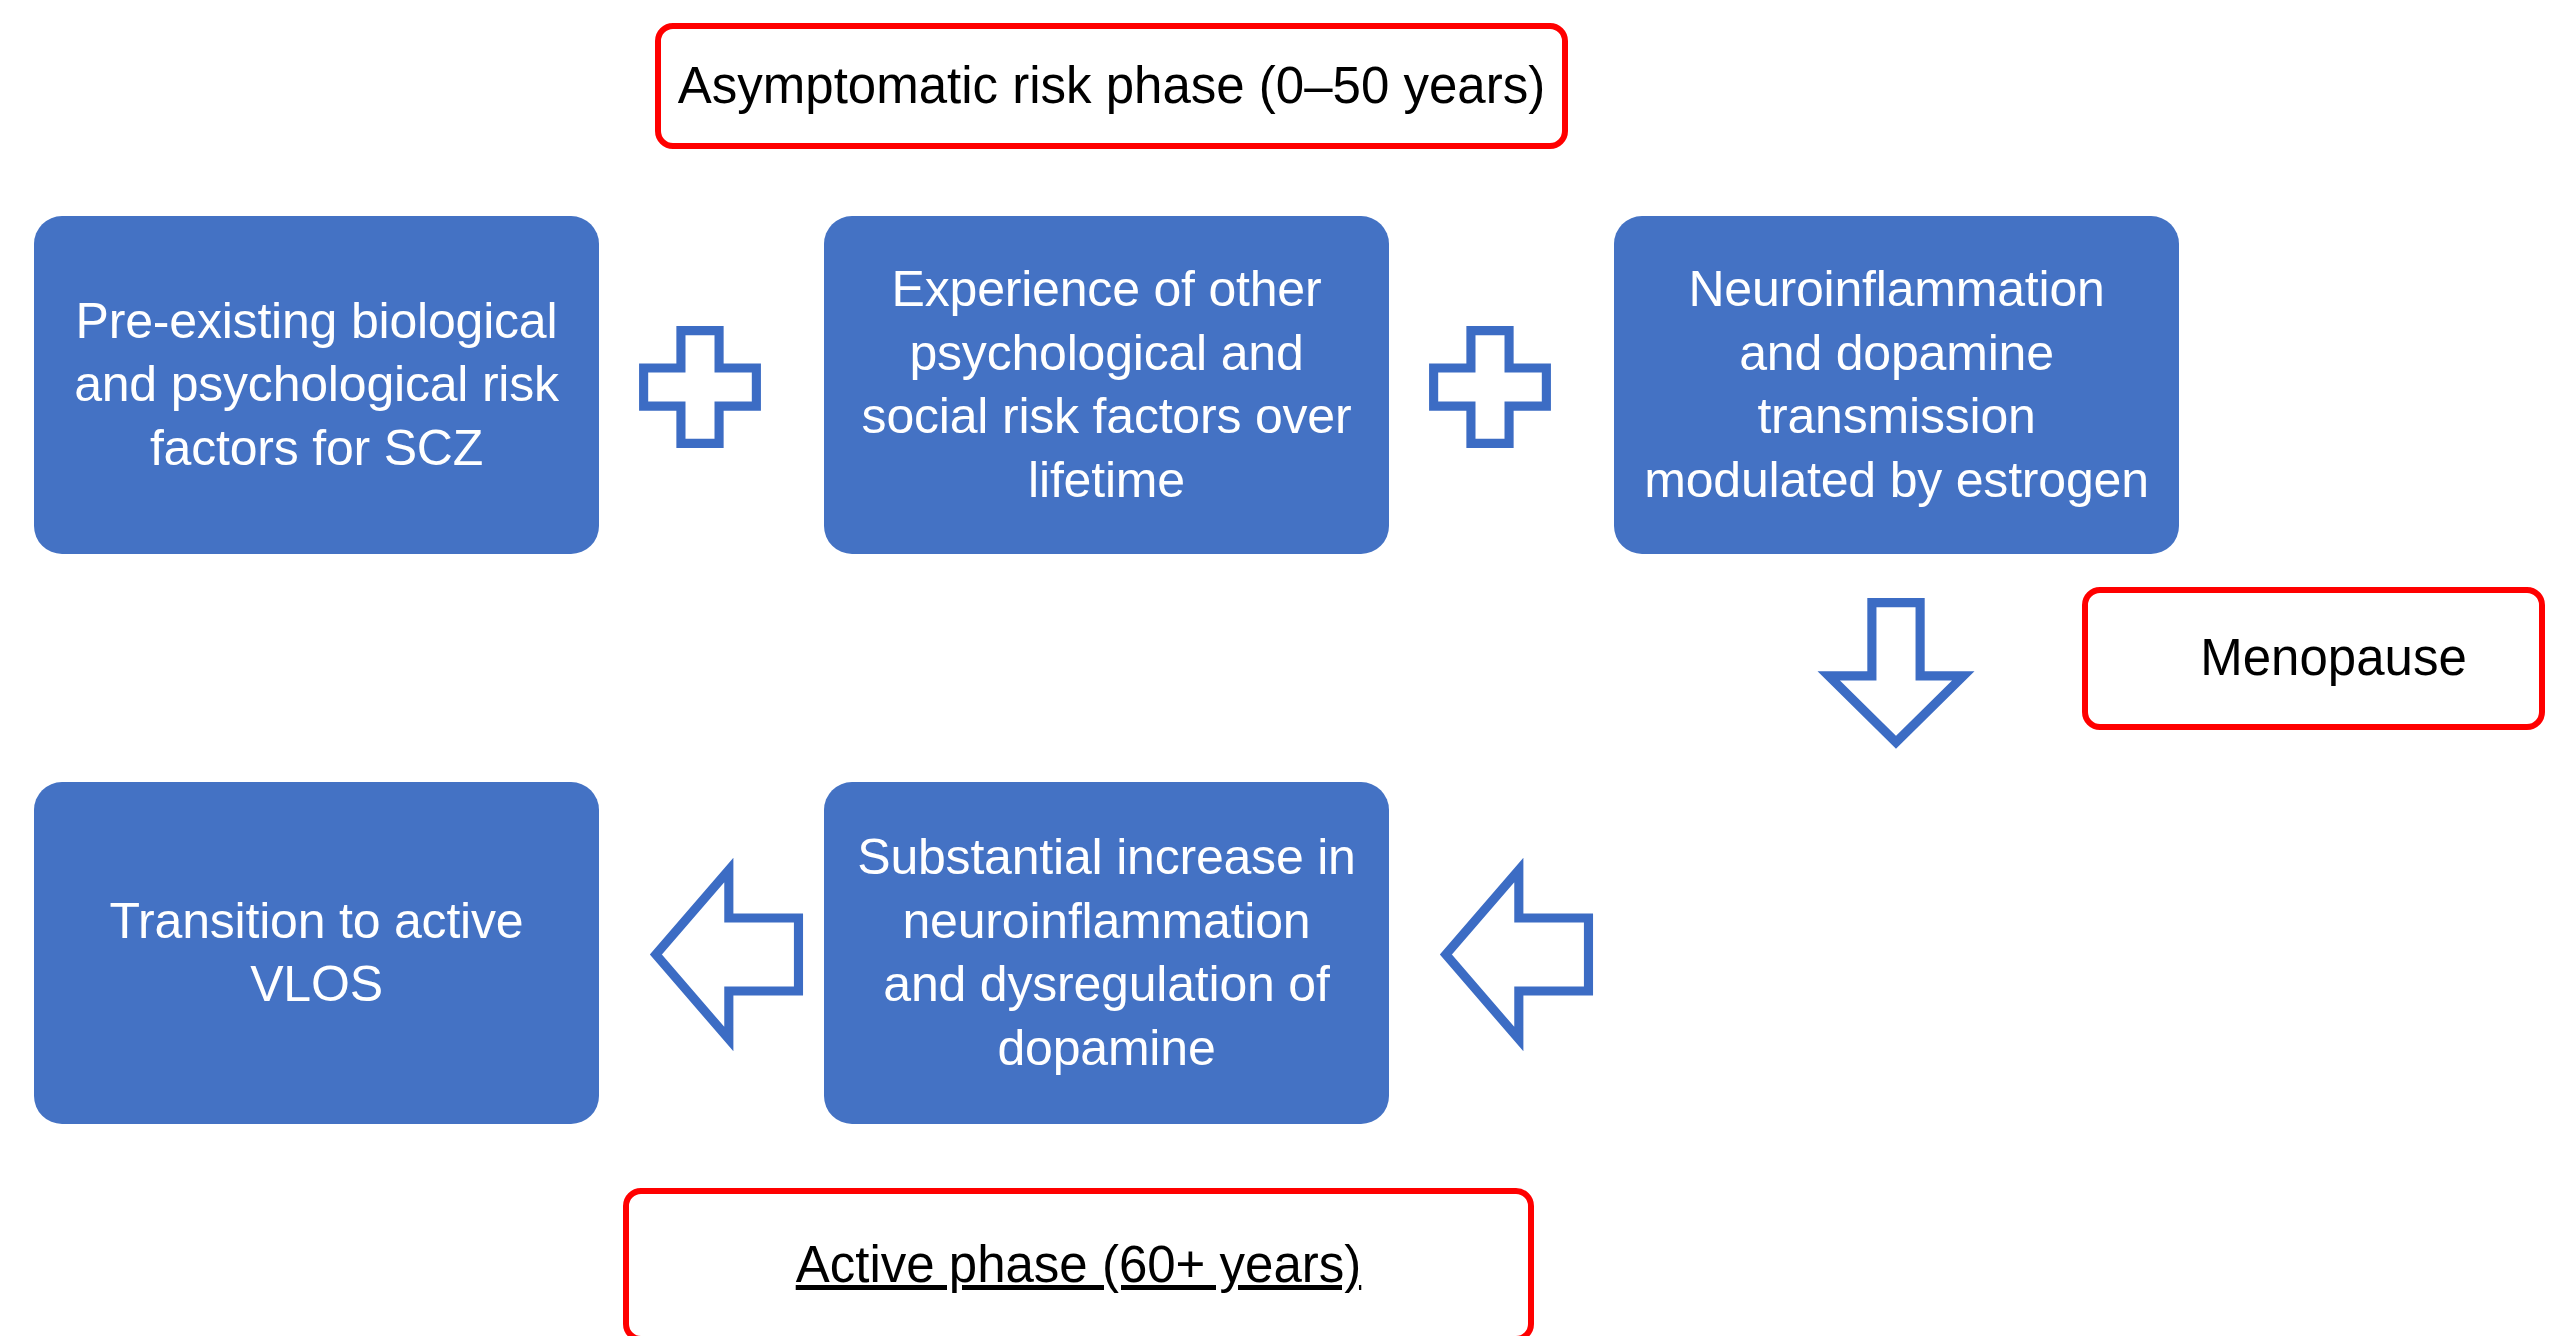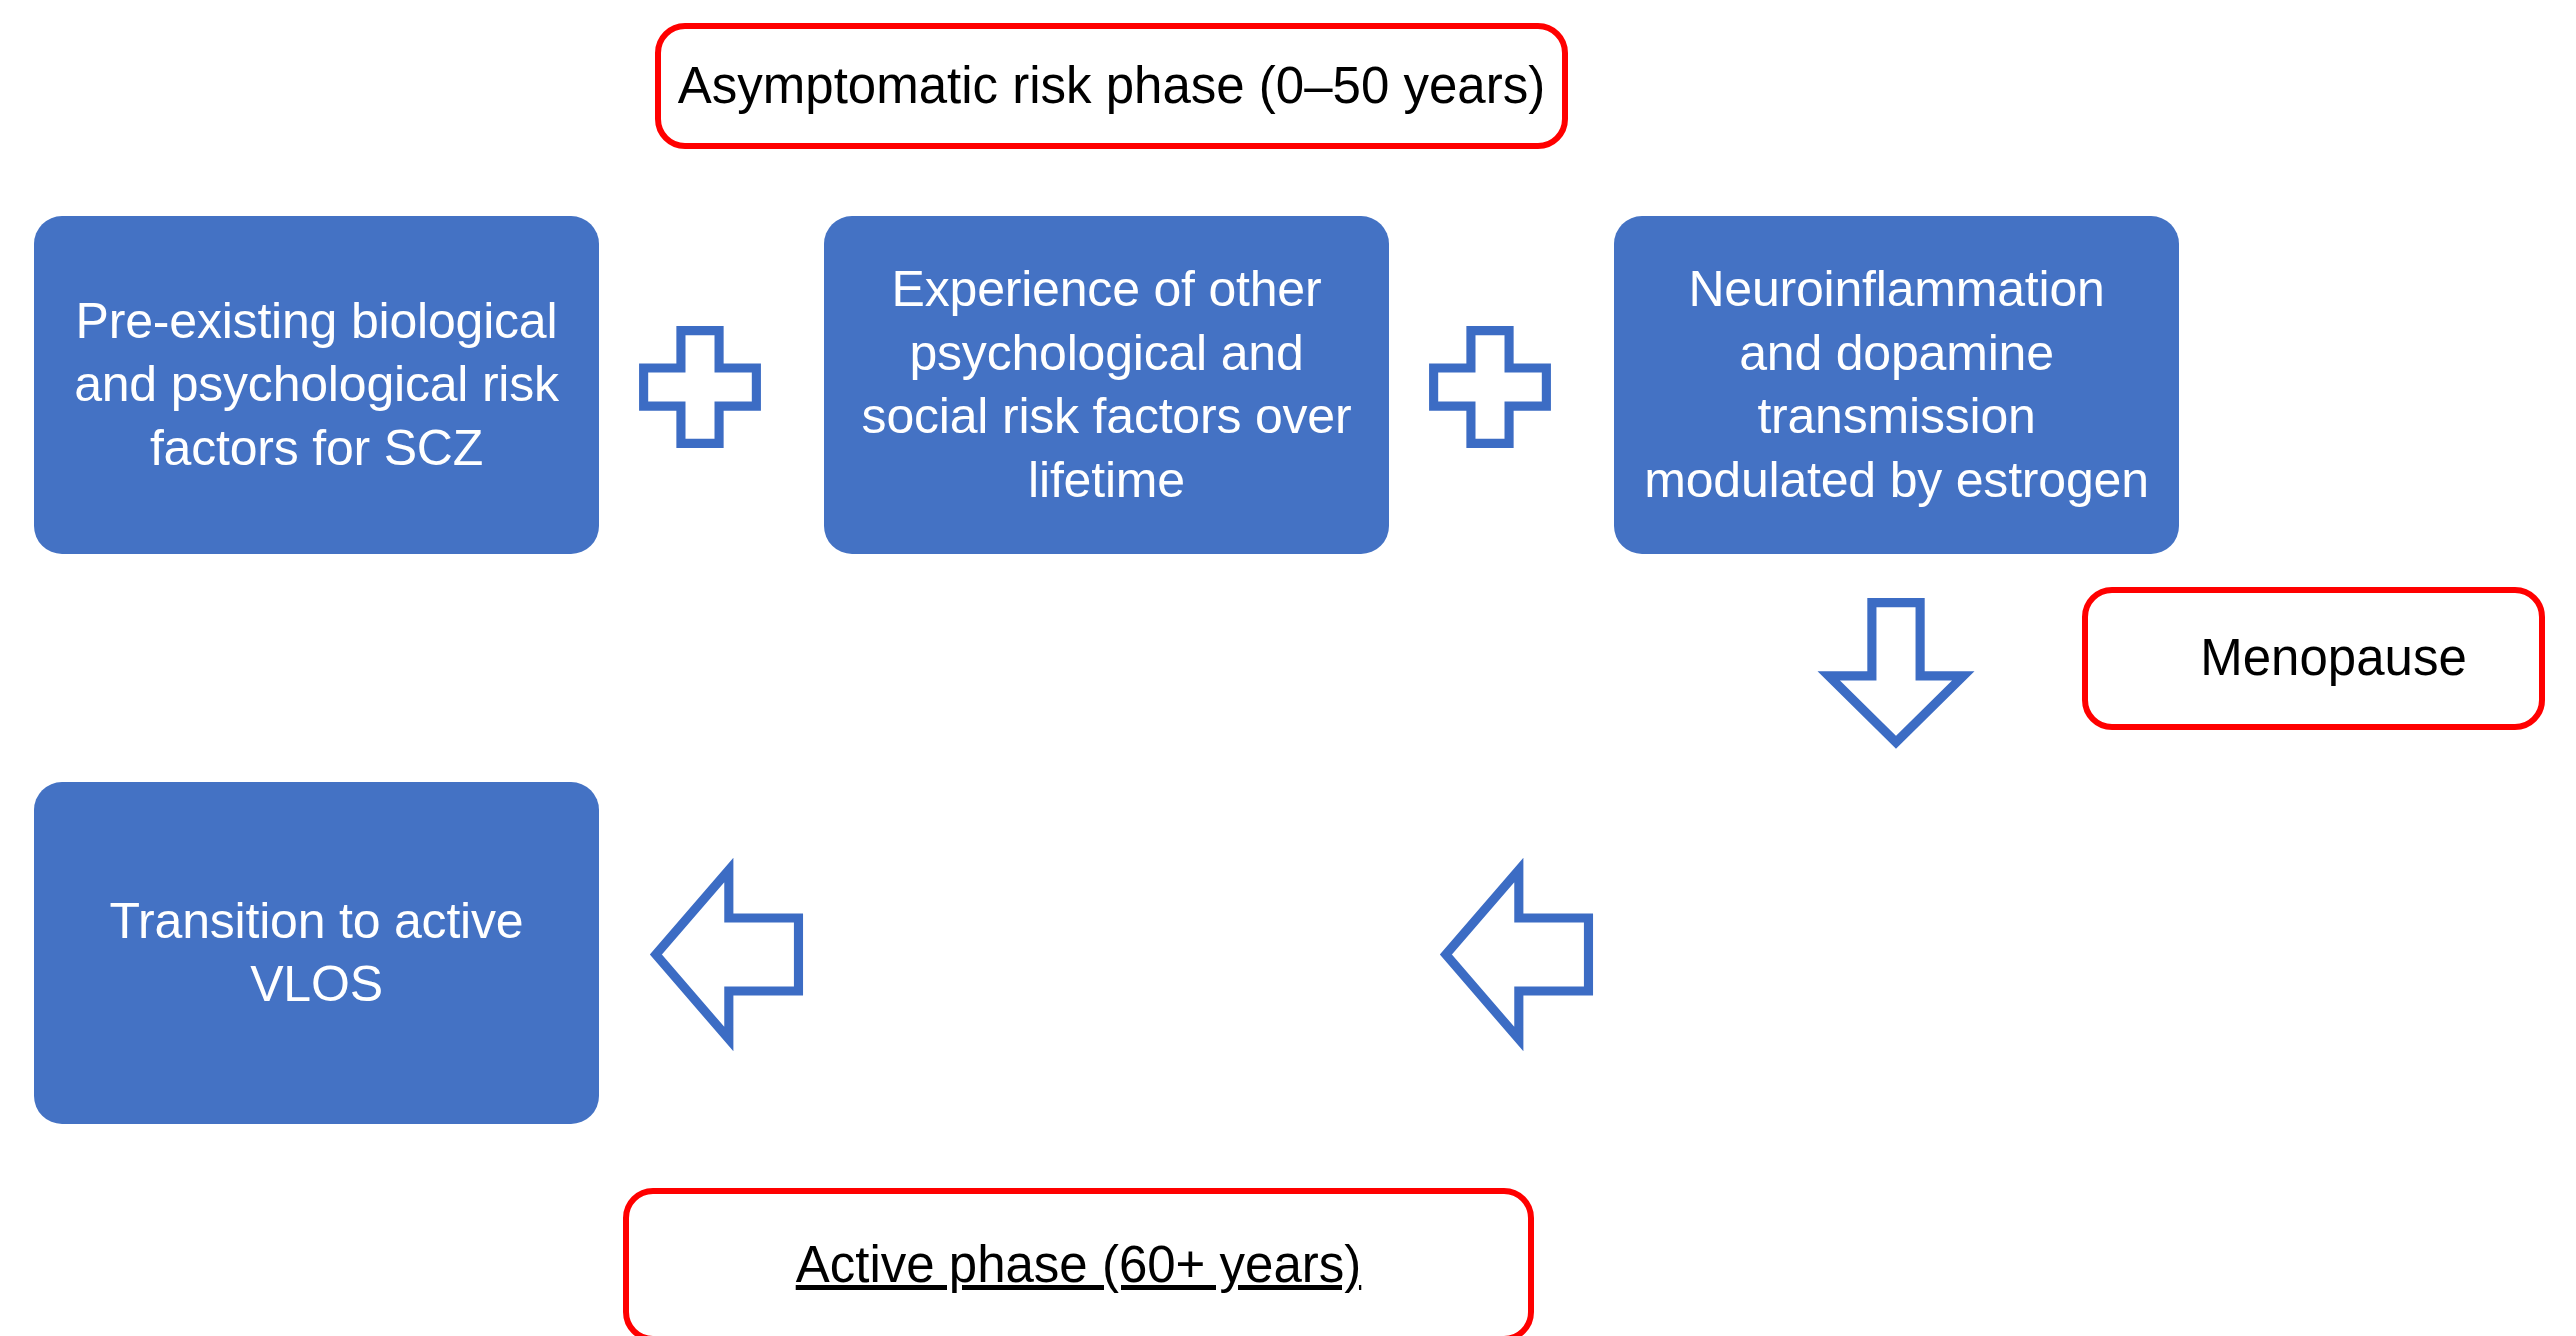--- a/index.html
+++ b/index.html
@@ -39,21 +39,21 @@
     font-weight: 400;
     white-space: pre-line;
     letter-spacing: -0.2px;
   }
 
   
   .phase-banner {
     position: absolute;
     background: #ffffff;
     border: 6.6px solid #FF0000;
-    border-radius: 30px;
+    border-radius: 18px;
     display: flex;
     align-items: center;
     justify-content: center;
     box-sizing: border-box;
   }
   .phase-banner .banner-text {
     font-size: 51px;
     color: #000000;
     line-height: 1.1;
     white-space: nowrap;
@@ -125,20 +125,26 @@
 
   <div class="phase-banner" id="banner-menopause" style="left:2082px; top:587px; width:463px; height:143px;padding-left:40px;">
     <span class="banner-text">Menopause</span>
   </div>
 
   <div class="node" id="node-transition-vlos" style="left:34px; top:782px; width:565px; height:342px;">
     <span class="node-text">Transition to active
 VLOS</span>
   </div>
 
+  <div class="node" id="node-substantial-increase" style="left:824px; top:782px; width:565px; height:342px;">
+    <span class="node-text">Substantial increase in
+neuroinflammation
+and dysregulation of
+dopamine</span>
+  </div>
 
 
   <div class="connector" id="conn-arrow-left-1" style="left:1439px; top:855px; width:158px; height:199px;">
     <svg viewBox="0 0 190 240" xmlns="http://www.w3.org/2000/svg">
       <polygon class="conn-shape" points="8,120 96,18 96,76 180,76 180,164 96,164 96,222"></polygon>
     </svg>
   </div>
 
   <div class="connector" id="conn-arrow-left-2" style="left:649px; top:855px; width:158px; height:199px;">
     <svg viewBox="0 0 190 240" xmlns="http://www.w3.org/2000/svg">

